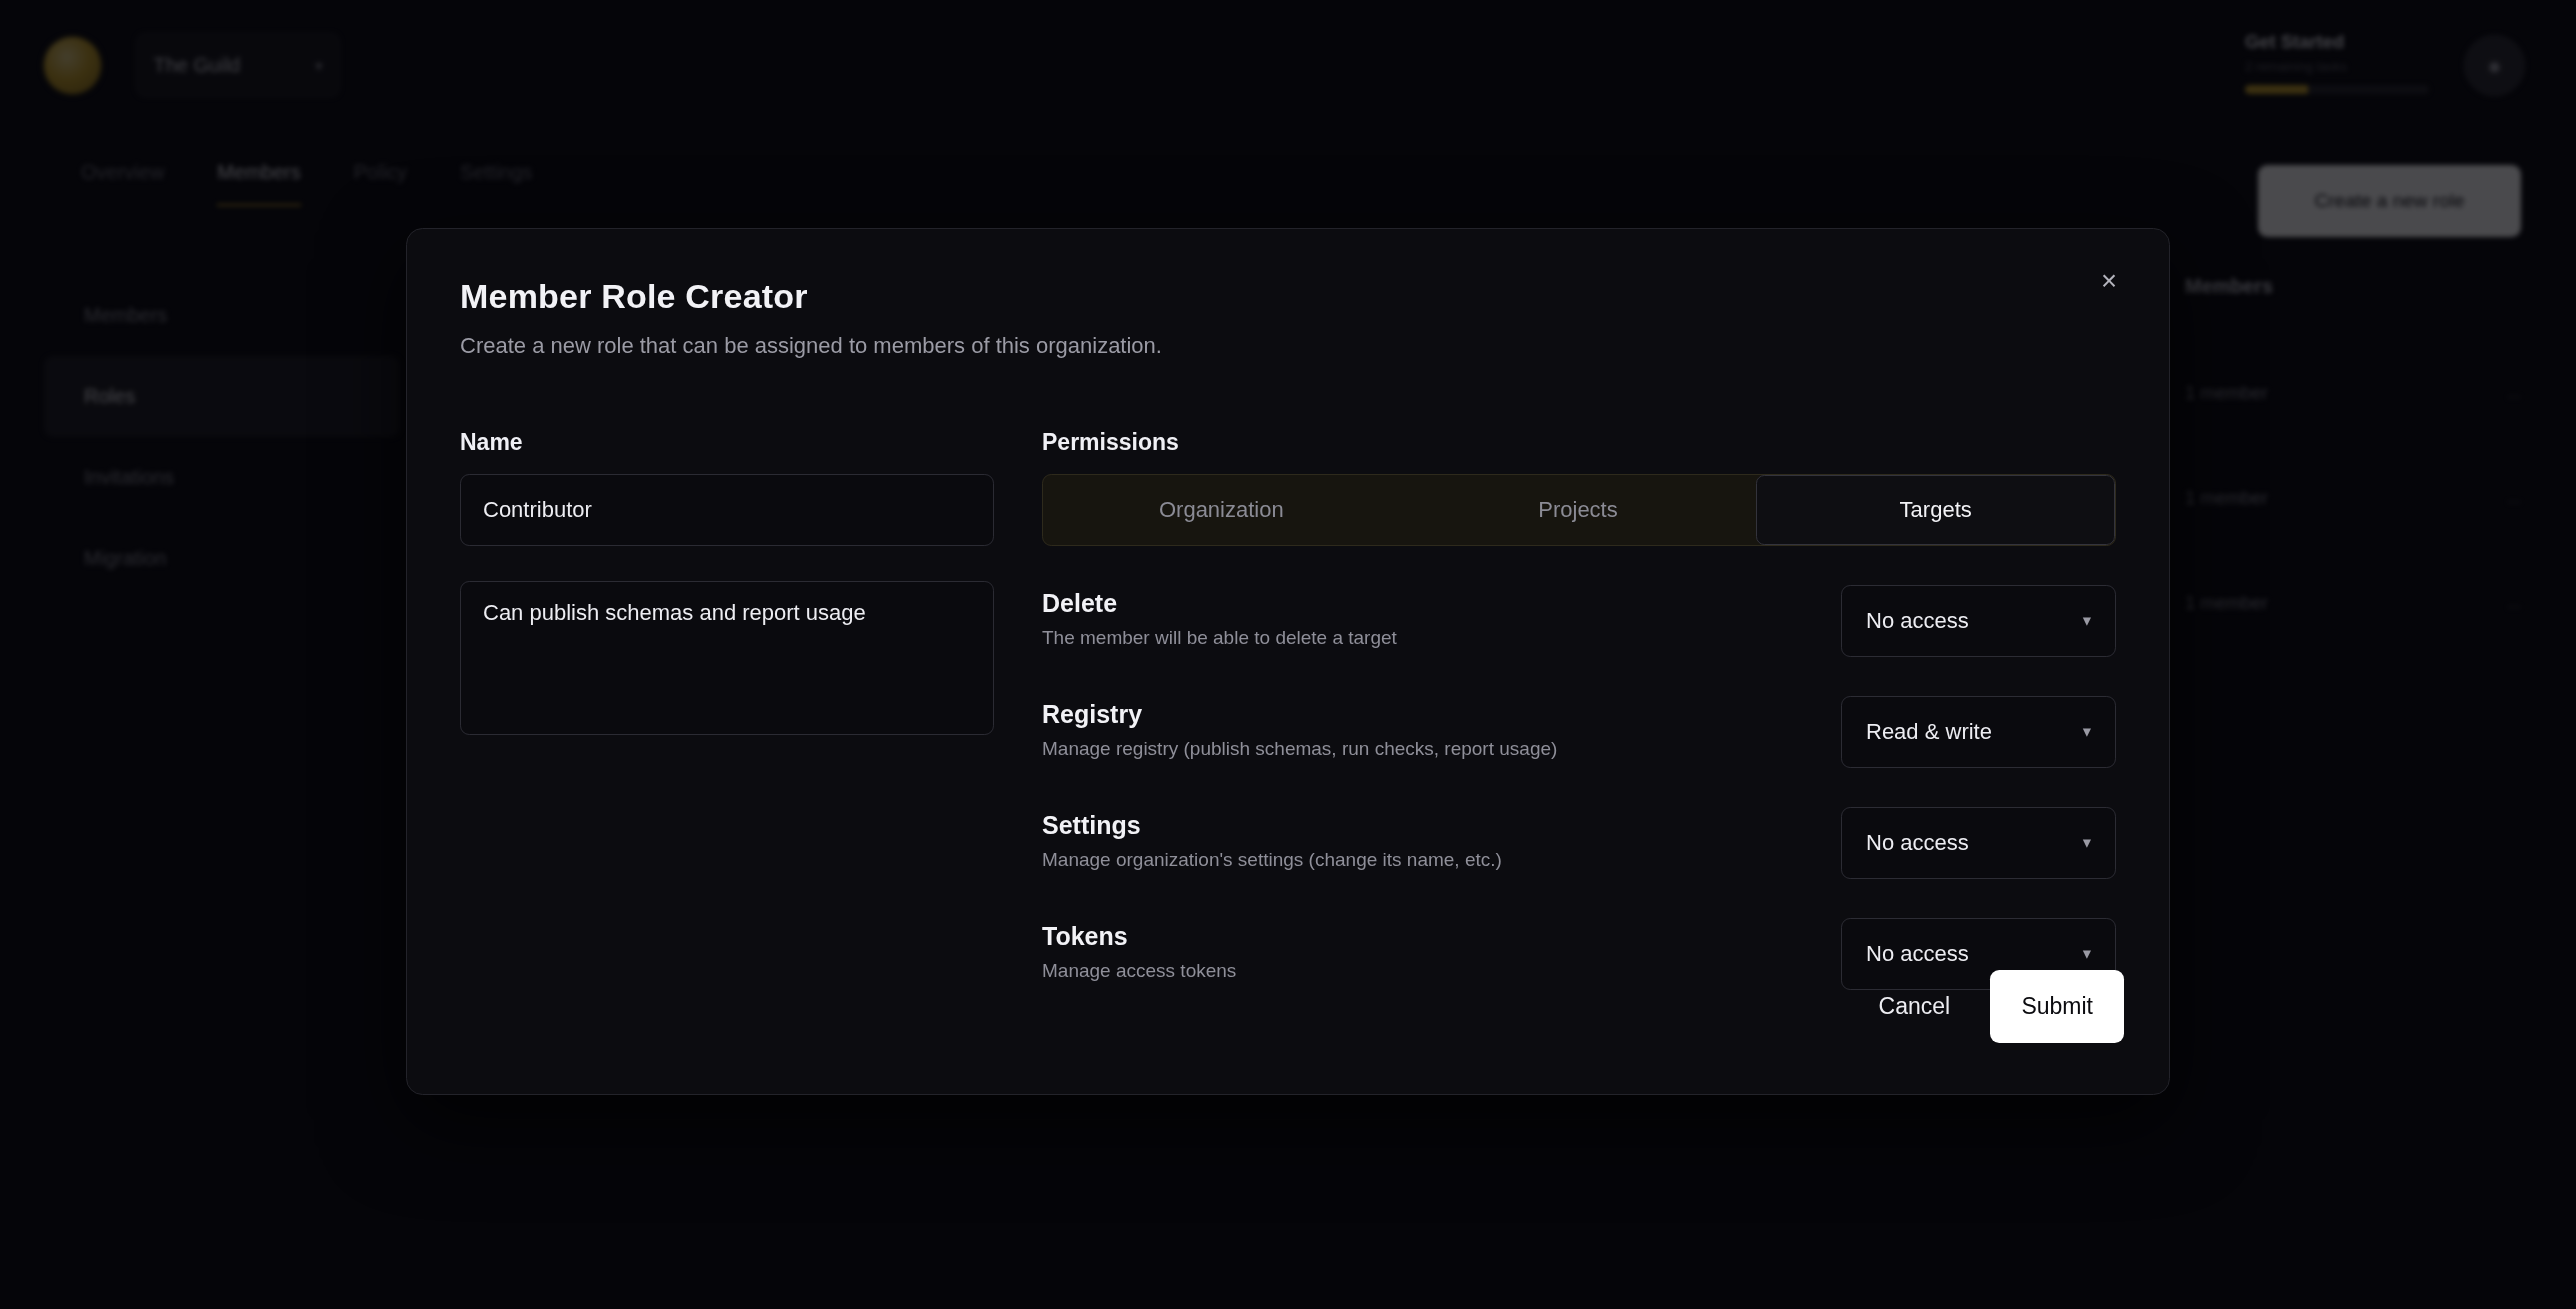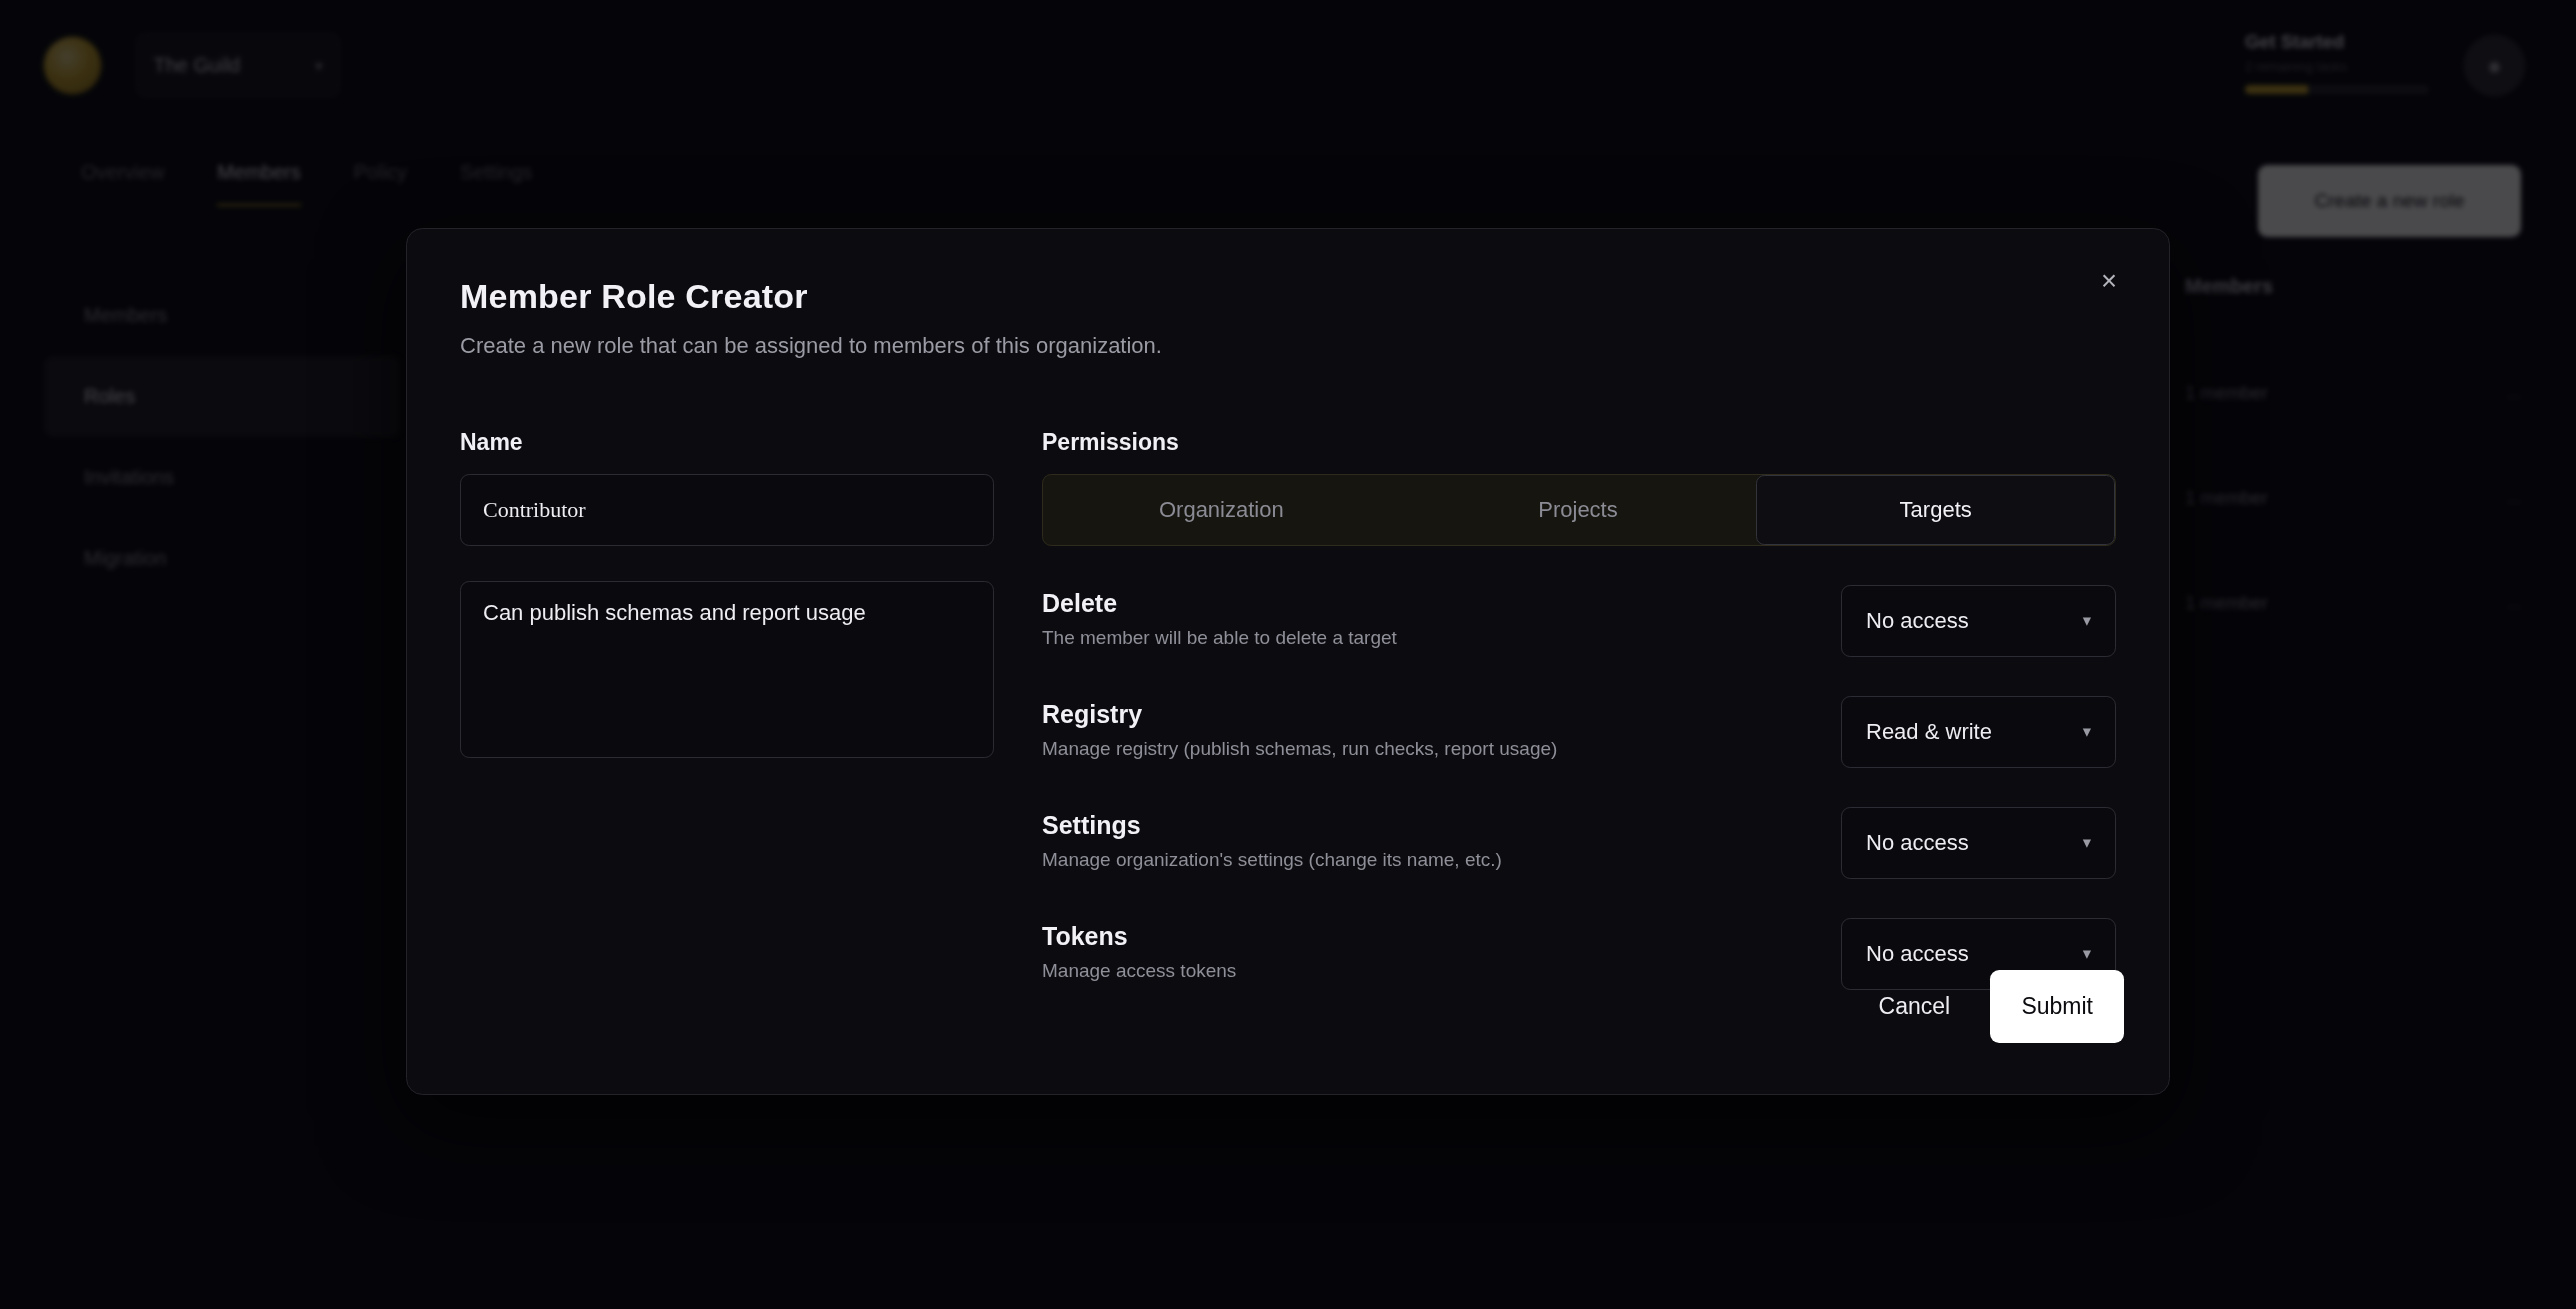--- a/index.html
+++ b/index.html
@@ -115,24 +115,24 @@
   .modal-body { display: flex; gap: 48px; margin-top: 46px; }
   .col-left { width: 534px; }
   .col-right { flex: 1; }
 
   .field-label { color: #f0f0f5; font-size: 23px; font-weight: 700; margin-bottom: 18.4px; margin-top: 24px; }
 
   .text-input {
     width: 100%; height: 72px;
     background: #0a0a0e; border: 0.9px solid #2b2b33; border-radius: 9.2px;
     color: #ededf2; font-size: 22px; padding: 0 22px;
-    font-family: Liberation Serif, serif;
+    font-family: Liberation Sans, sans-serif;
   }
   .text-area {
-    width: 100%; height: 177px; margin-top: 0;
+    width: 100%; height: 154px; margin-top: 0;
     background: #0a0a0e; border: 0.9px solid #2b2b33; border-radius: 9.2px;
     color: #ededf2; font-size: 22px; padding: 16.5px 22px; resize: none;
     line-height: 1.35;
     font-family: "Liberation Sans", sans-serif;
   }
   .spacer-24 { height: 35px; }
 
   .seg {
     display: flex; width: 100%; height: 72px;
     background: #17150f; border: 0.9px solid #2e2a1c; border-radius: 9.2px;

